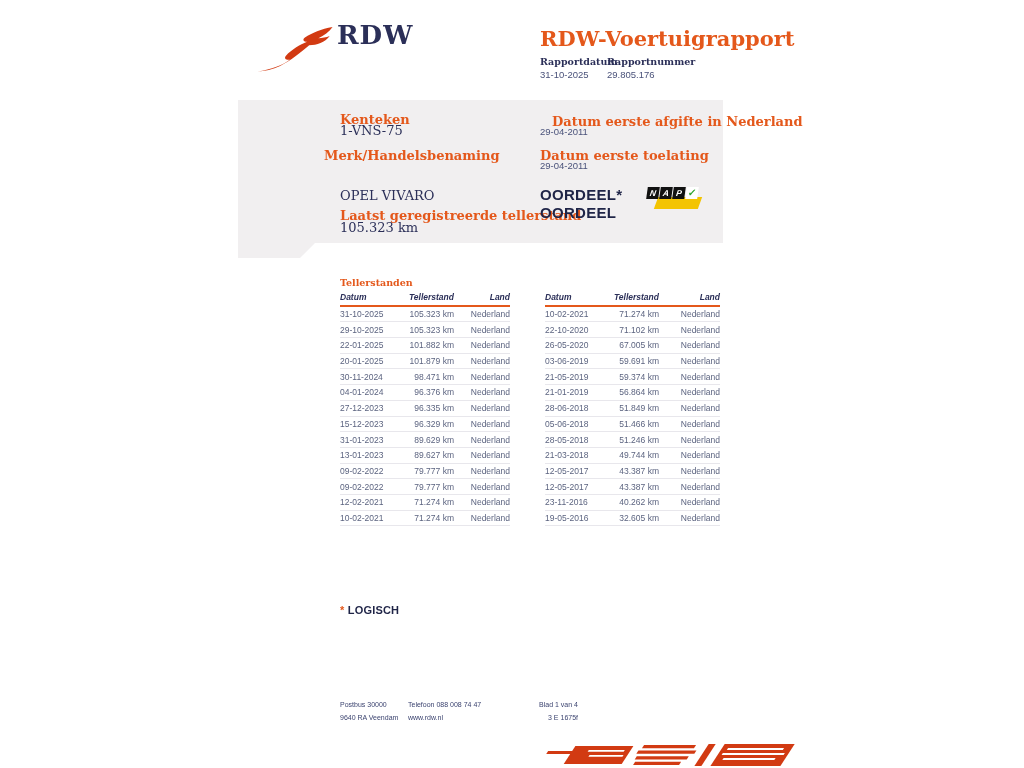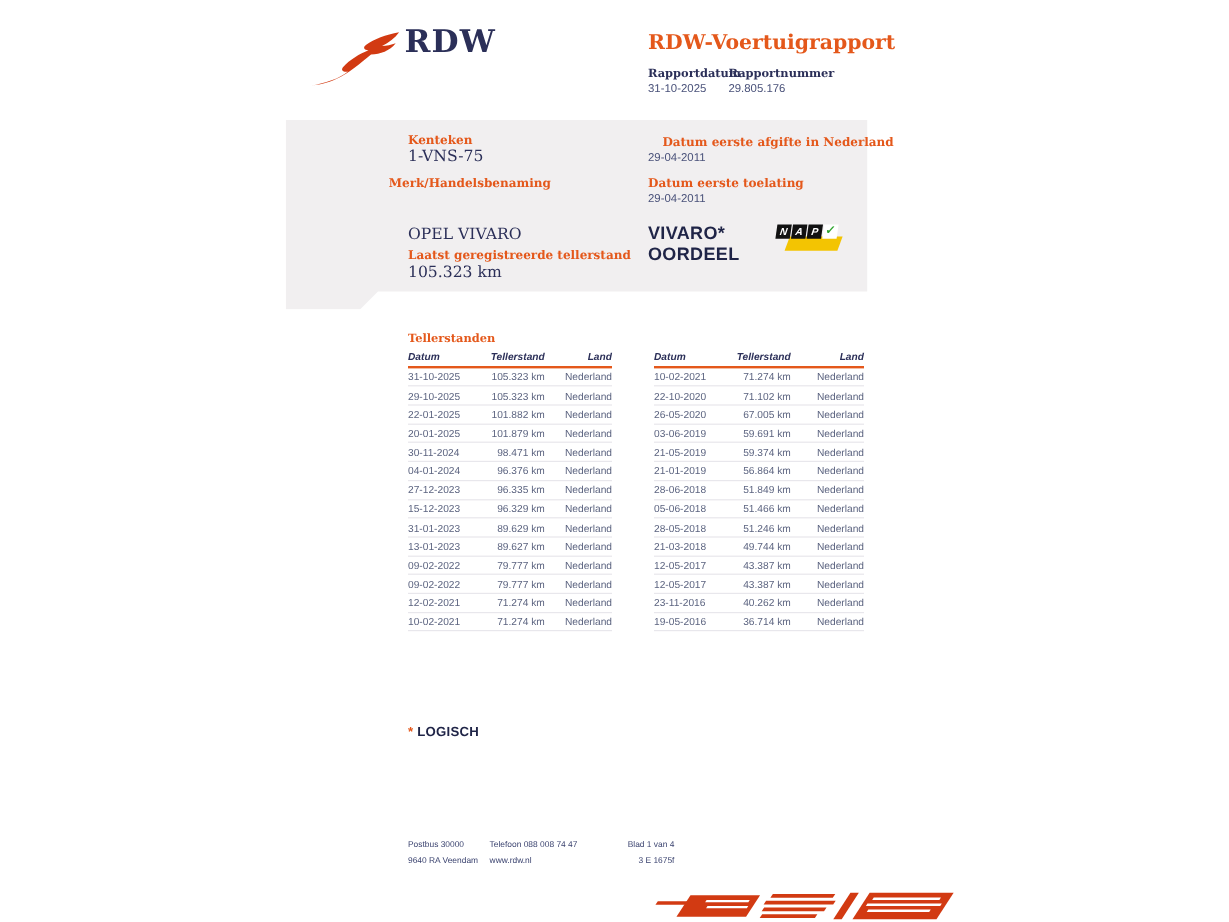--- a/index.html
+++ b/index.html
@@ -1,27 +1,27 @@
 <!DOCTYPE html>
 <html><head>
 <meta charset="utf-8">
 <style>
   html,body{margin:0;padding:0;background:#fff;}
   .page{position:relative;width:856px;height:768px;background:#ffffff;overflow:hidden;
-        font-family:"Liberation Sans",sans-serif;}
+        font-family:"Liberation Sans",sans-serif;padding-left:16px;}
   .abs{position:absolute;}
   
   .logo-text{color:#2B2F58;font-family:"DejaVu Serif",serif;font-weight:700;font-size:26px;letter-spacing:1px;}
-  .doc-title{color:#E4581B;font-family:"DejaVu Serif",serif;font-weight:700;font-size:17px;}
+  .doc-title{color:#E4581B;font-family:"DejaVu Serif",serif;font-weight:700;font-size:21px;}
   .hlabel{color:#2B2F58;font-family:"DejaVu Serif",serif;font-weight:700;font-size:9.5px;}
   .sval{color:#4A527A;font-size:9.5px;}
   
   .panel{left:238px;top:100px;width:485px;height:158px;background:#F1EFF0;
          clip-path:polygon(0 0,485px 0,485px 143px,77px 143px,62px 158px,0 158px);}
-  .olabel{color:#E4581B;font-family:"DejaVu Serif",serif;font-weight:700;font-size:10px;}
+  .olabel{color:#E4581B;font-family:"DejaVu Serif",serif;font-weight:700;font-size:13px;}
   .vval{color:#2B2F58;font-family:"DejaVu Serif",serif;font-size:13px;}
   .oordeel{color:#1F2447;font-weight:700;font-size:15px;letter-spacing:.3px;line-height:18px;}
   
   .nap-tile{position:absolute;top:1px;width:12px;height:12px;background:#111;color:#fff;
             font-weight:700;font-style:italic;font-size:8.5px;text-align:center;line-height:12px;
             transform:skewX(-8deg);}
   .nap-check-tile{position:absolute;top:1px;width:12px;height:12px;background:#fff;color:#2FA52F;
             font-weight:700;font-size:10px;text-align:center;line-height:12px;transform:skewX(-8deg);}
   .nap-yellow{position:absolute;left:9px;top:11px;width:44px;height:12px;background:#F3C402;transform:skewX(-20deg);}
   
@@ -65,21 +65,21 @@
   <div class="abs vval" style="left:340px;top:160px;margin-top:28px;">OPEL VIVARO</div>
   <div class="abs olabel" style="left:340px;top:208px;">Laatst geregistreerde tellerstand</div>
   <div class="abs vval" style="left:340px;top:220px;">105.323 km</div>
 
   <div class="abs olabel" style="left:540px;top:114px;margin-left:12px;">Datum eerste afgifte in Nederland</div>
   <div class="abs sval" style="left:540px;top:126px;">29-04-2011</div>
   <div class="abs olabel" style="left:540px;top:148px;">Datum eerste toelating</div>
   <div class="abs sval" style="left:540px;top:160px;">29-04-2011</div>
 
   <div class="abs oordeel" style="left:540px;top:186px;">
-    <div>VIVARO*</div>
+    <div>OORDEEL*</div>
     <div>OORDEEL</div>
   </div>
 
   <div class="abs" style="left:647px;top:186px;width:56px;height:26px;">
     <div class="nap-yellow"></div>
     <div class="nap-tile" style="left:0;">N</div>
     <div class="nap-tile" style="left:13px;">A</div>
     <div class="nap-tile" style="left:26px;">P</div>
     <div class="nap-check-tile" style="left:39px;">✓</div>
   </div>
@@ -261,21 +261,21 @@
         </div>
 
         <div class="trow">
           <span class="c-date">23-11-2016</span>
           <span class="c-km">40.262 km</span>
           <span class="c-land">Nederland</span>
         </div>
 
         <div class="trow">
           <span class="c-date">19-05-2016</span>
-          <span class="c-km">36.714 km</span>
+          <span class="c-km">32.605 km</span>
           <span class="c-land">Nederland</span>
         </div>
       </div>
   </div>
 
   <div class="abs fn-title" style="left:340px;top:604px;">
     <span class="fn-star">*</span>
     <span>LOGISCH</span>
   </div>
 

